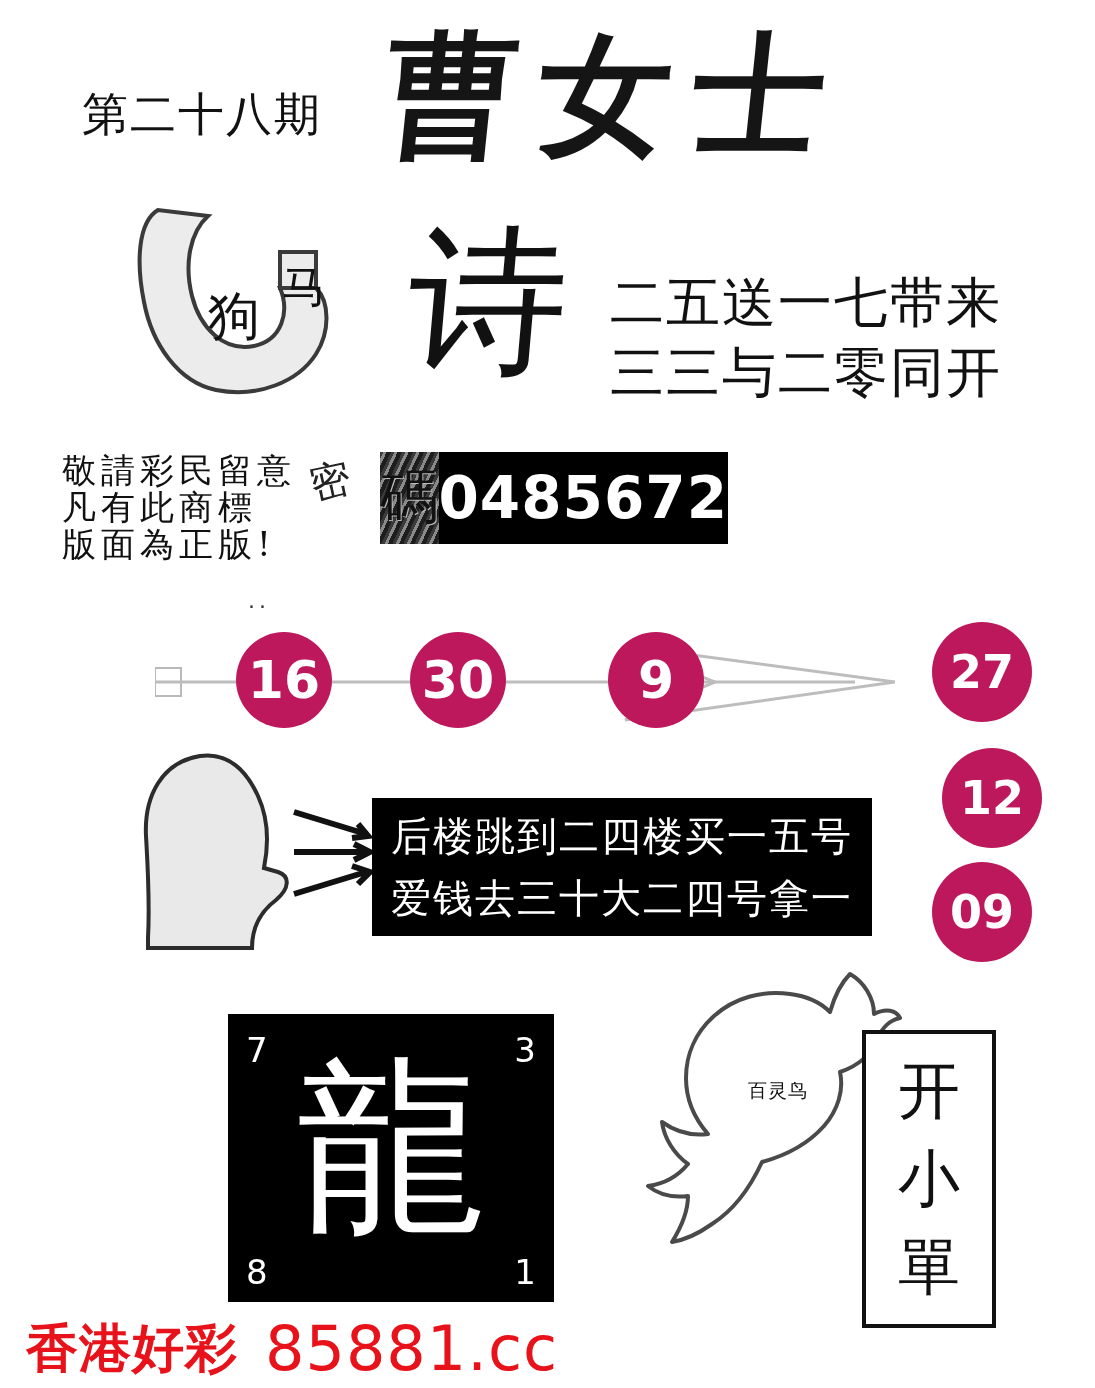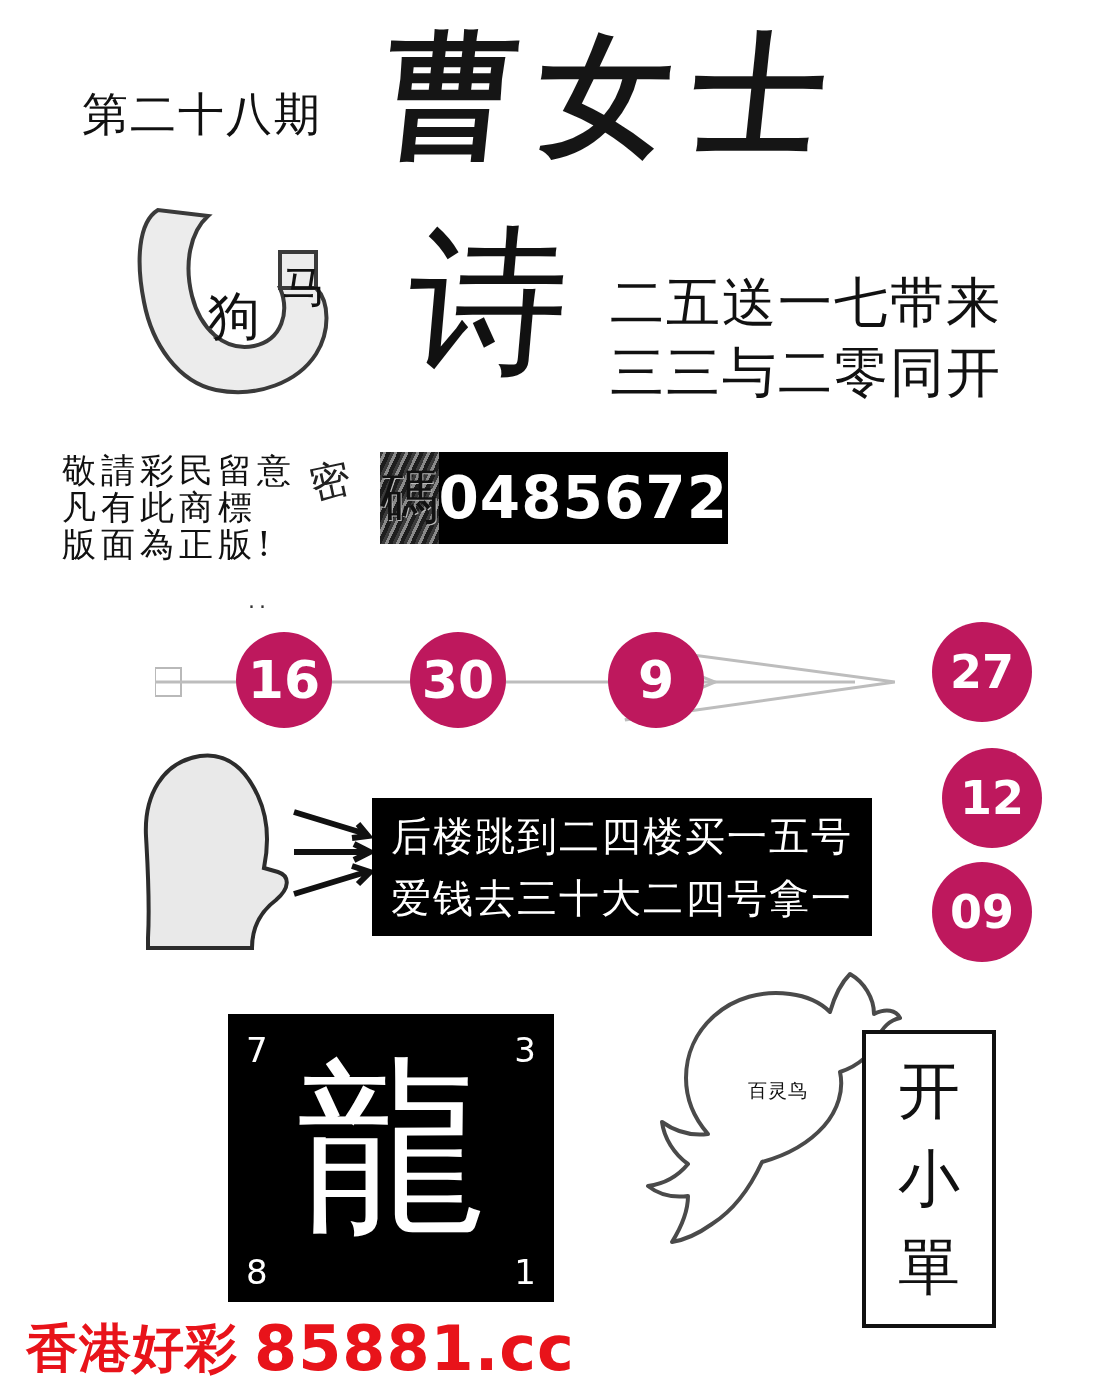--- a/index.html
+++ b/index.html
@@ -287,23 +287,23 @@
   .footer .cn {
     font-family: "DejaVu Serif", serif;
     font-size: 52px;
     font-weight: bold;
     color: #e8131a;
     letter-spacing: 1px;
   }
   .footer .num {
     font-family: "DejaVu Sans", sans-serif;
     font-size: 62px;
-    font-weight: bold;
+    font-weight: normal;
     color: #e8131a;
-    margin-left: 16px;
+    margin-left: 27px;
     letter-spacing: 1px;
   }
 </style>
 </head>
 <body>
 
 <div class="page">
 
   <div class="issue-label">第二十八期</div>
   <div class="brand-title">曹女士</div>

